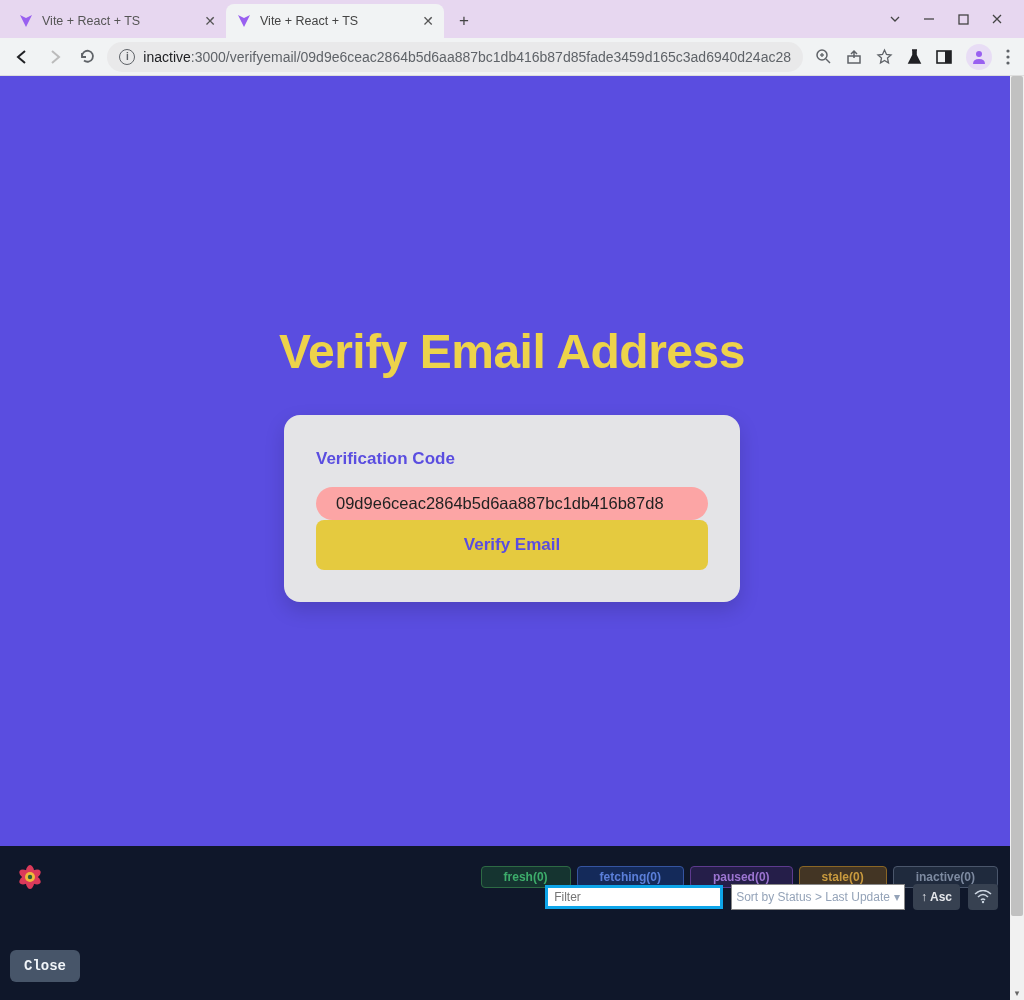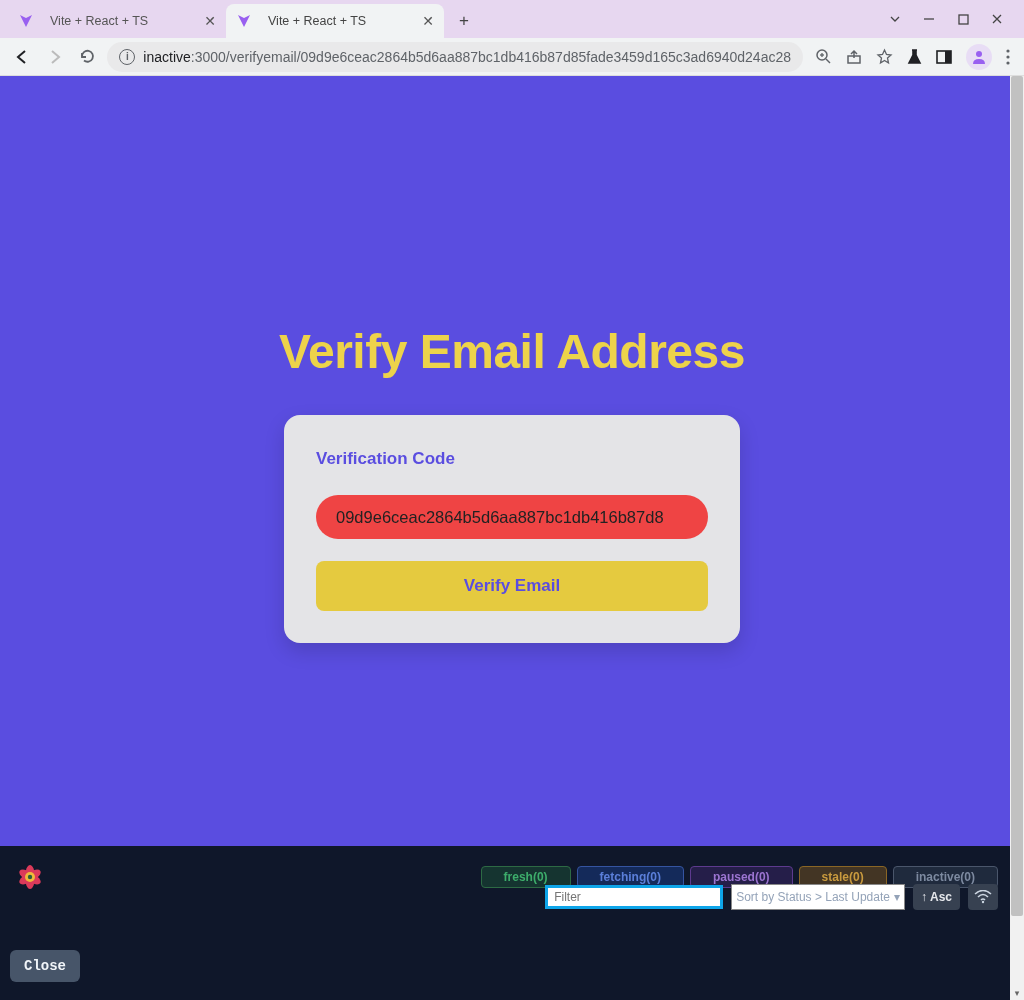--- a/index.html
+++ b/index.html
@@ -34,21 +34,21 @@
       top: 0; left: 0; right: 170px;
     }
     .tab {
       height: 34px;
       width: 218px;
       display: flex;
       align-items: center;
       padding: 0 10px;
       font-size: 12.5px;
       color: #444;
-      gap: 16px;
+      gap: 8px;
       border-radius: 8px 8px 0 0;
       position: relative;
     }
     .tab.active { background: #f1f3f4; }
     .tab.inactive { background: transparent; color: #555;}
     .tab .favicon {
       width: 16px; height: 16px; display:flex; align-items:center; justify-content:center;
     }
     .tab .title { flex: 1; overflow: hidden; white-space: nowrap; text-overflow: ellipsis; }
     .tab .close { font-size: 14px; color: #555; }
@@ -112,34 +112,33 @@
       width: 456px;
       background: #e4e4e7;
       border-radius: 16px;
       padding: 34px 32px 32px 32px;
       box-shadow: 0 8px 20px rgba(0,0,0,0.15);
     }
     .field-label {
       color: #5a4de0;
       font-size: 17px;
       font-weight: 600;
-      margin-bottom: 26px;
+      margin-bottom: 18px;
     }
     .text-input {
       width: 100%;
-      height: 44px;
+      height: 33px;
       border-radius: 22px;
       border: none;
-      background: #ef4444;
+      background: #fca5a5;
       padding: 0 20px;
       font-size: 16.5px;
       color: #222;
       font-family: inherit;
       outline: none;
-      margin-bottom: 22px;
     }
     .verify-btn {
       width: 100%;
       height: 50px;
       background: #e5ca3f;
       border: none;
       border-radius: 8px;
       color: #5a4de0;
       font-size: 17px;
       font-weight: 700;

